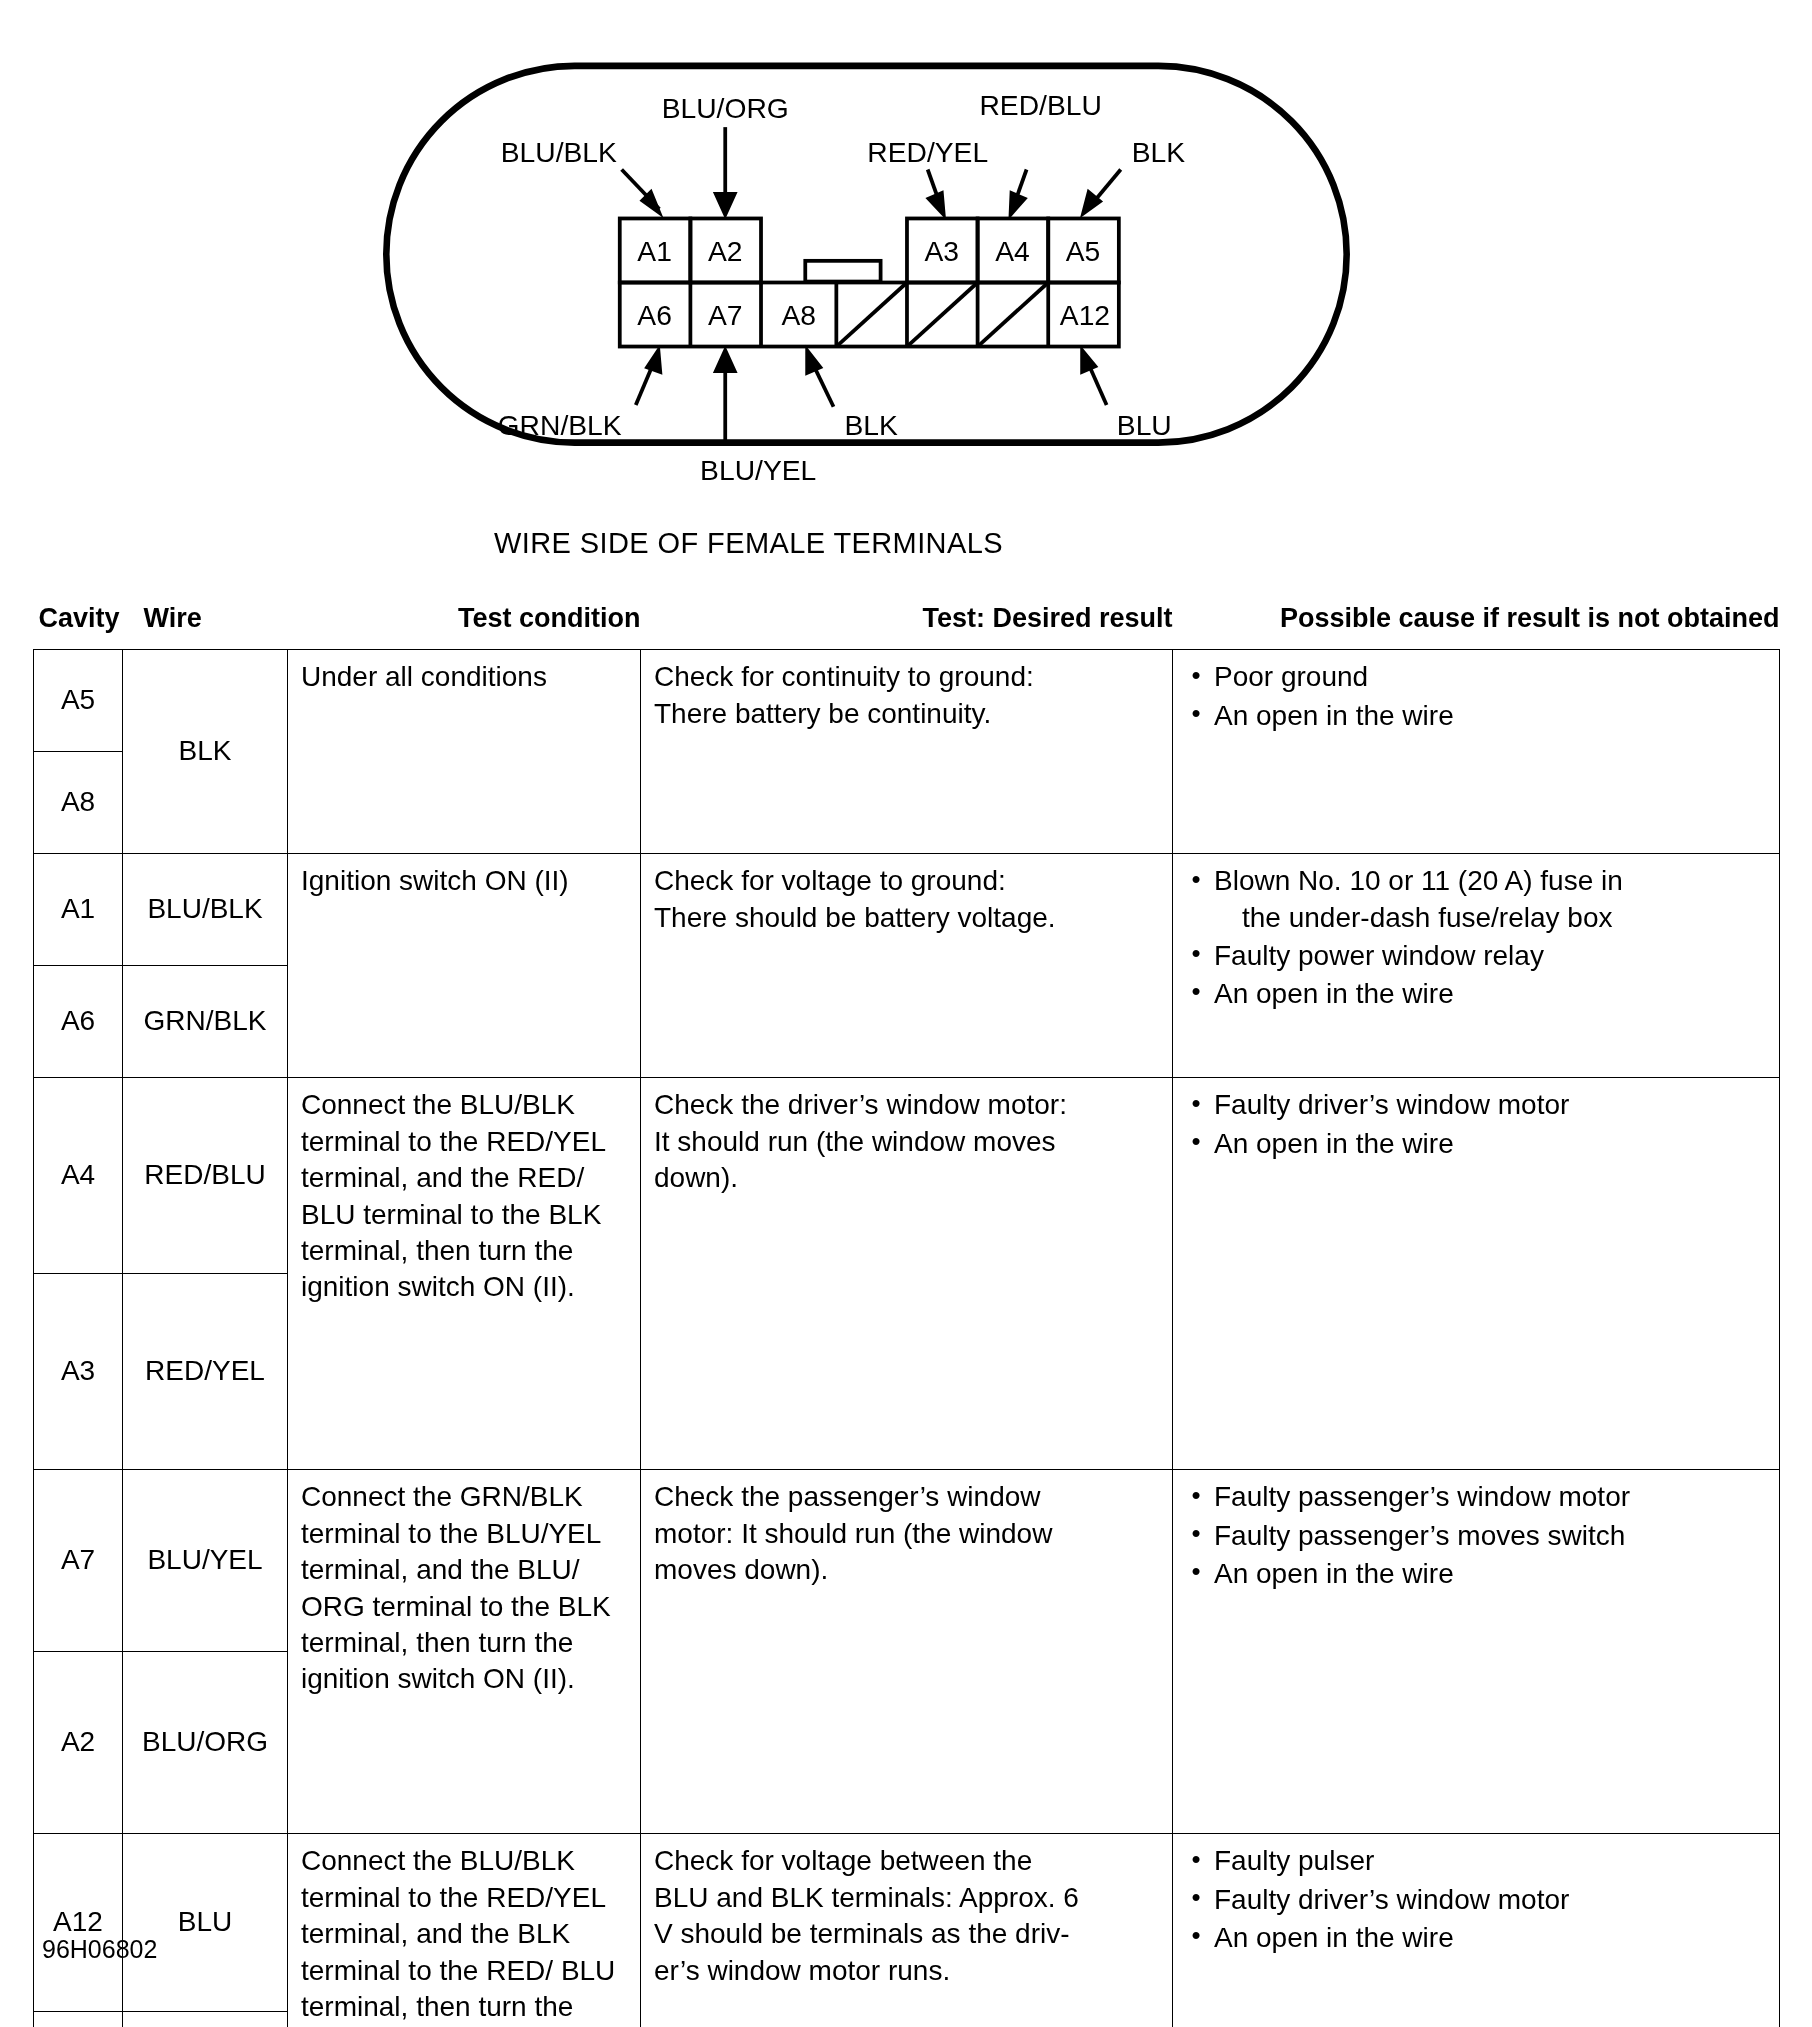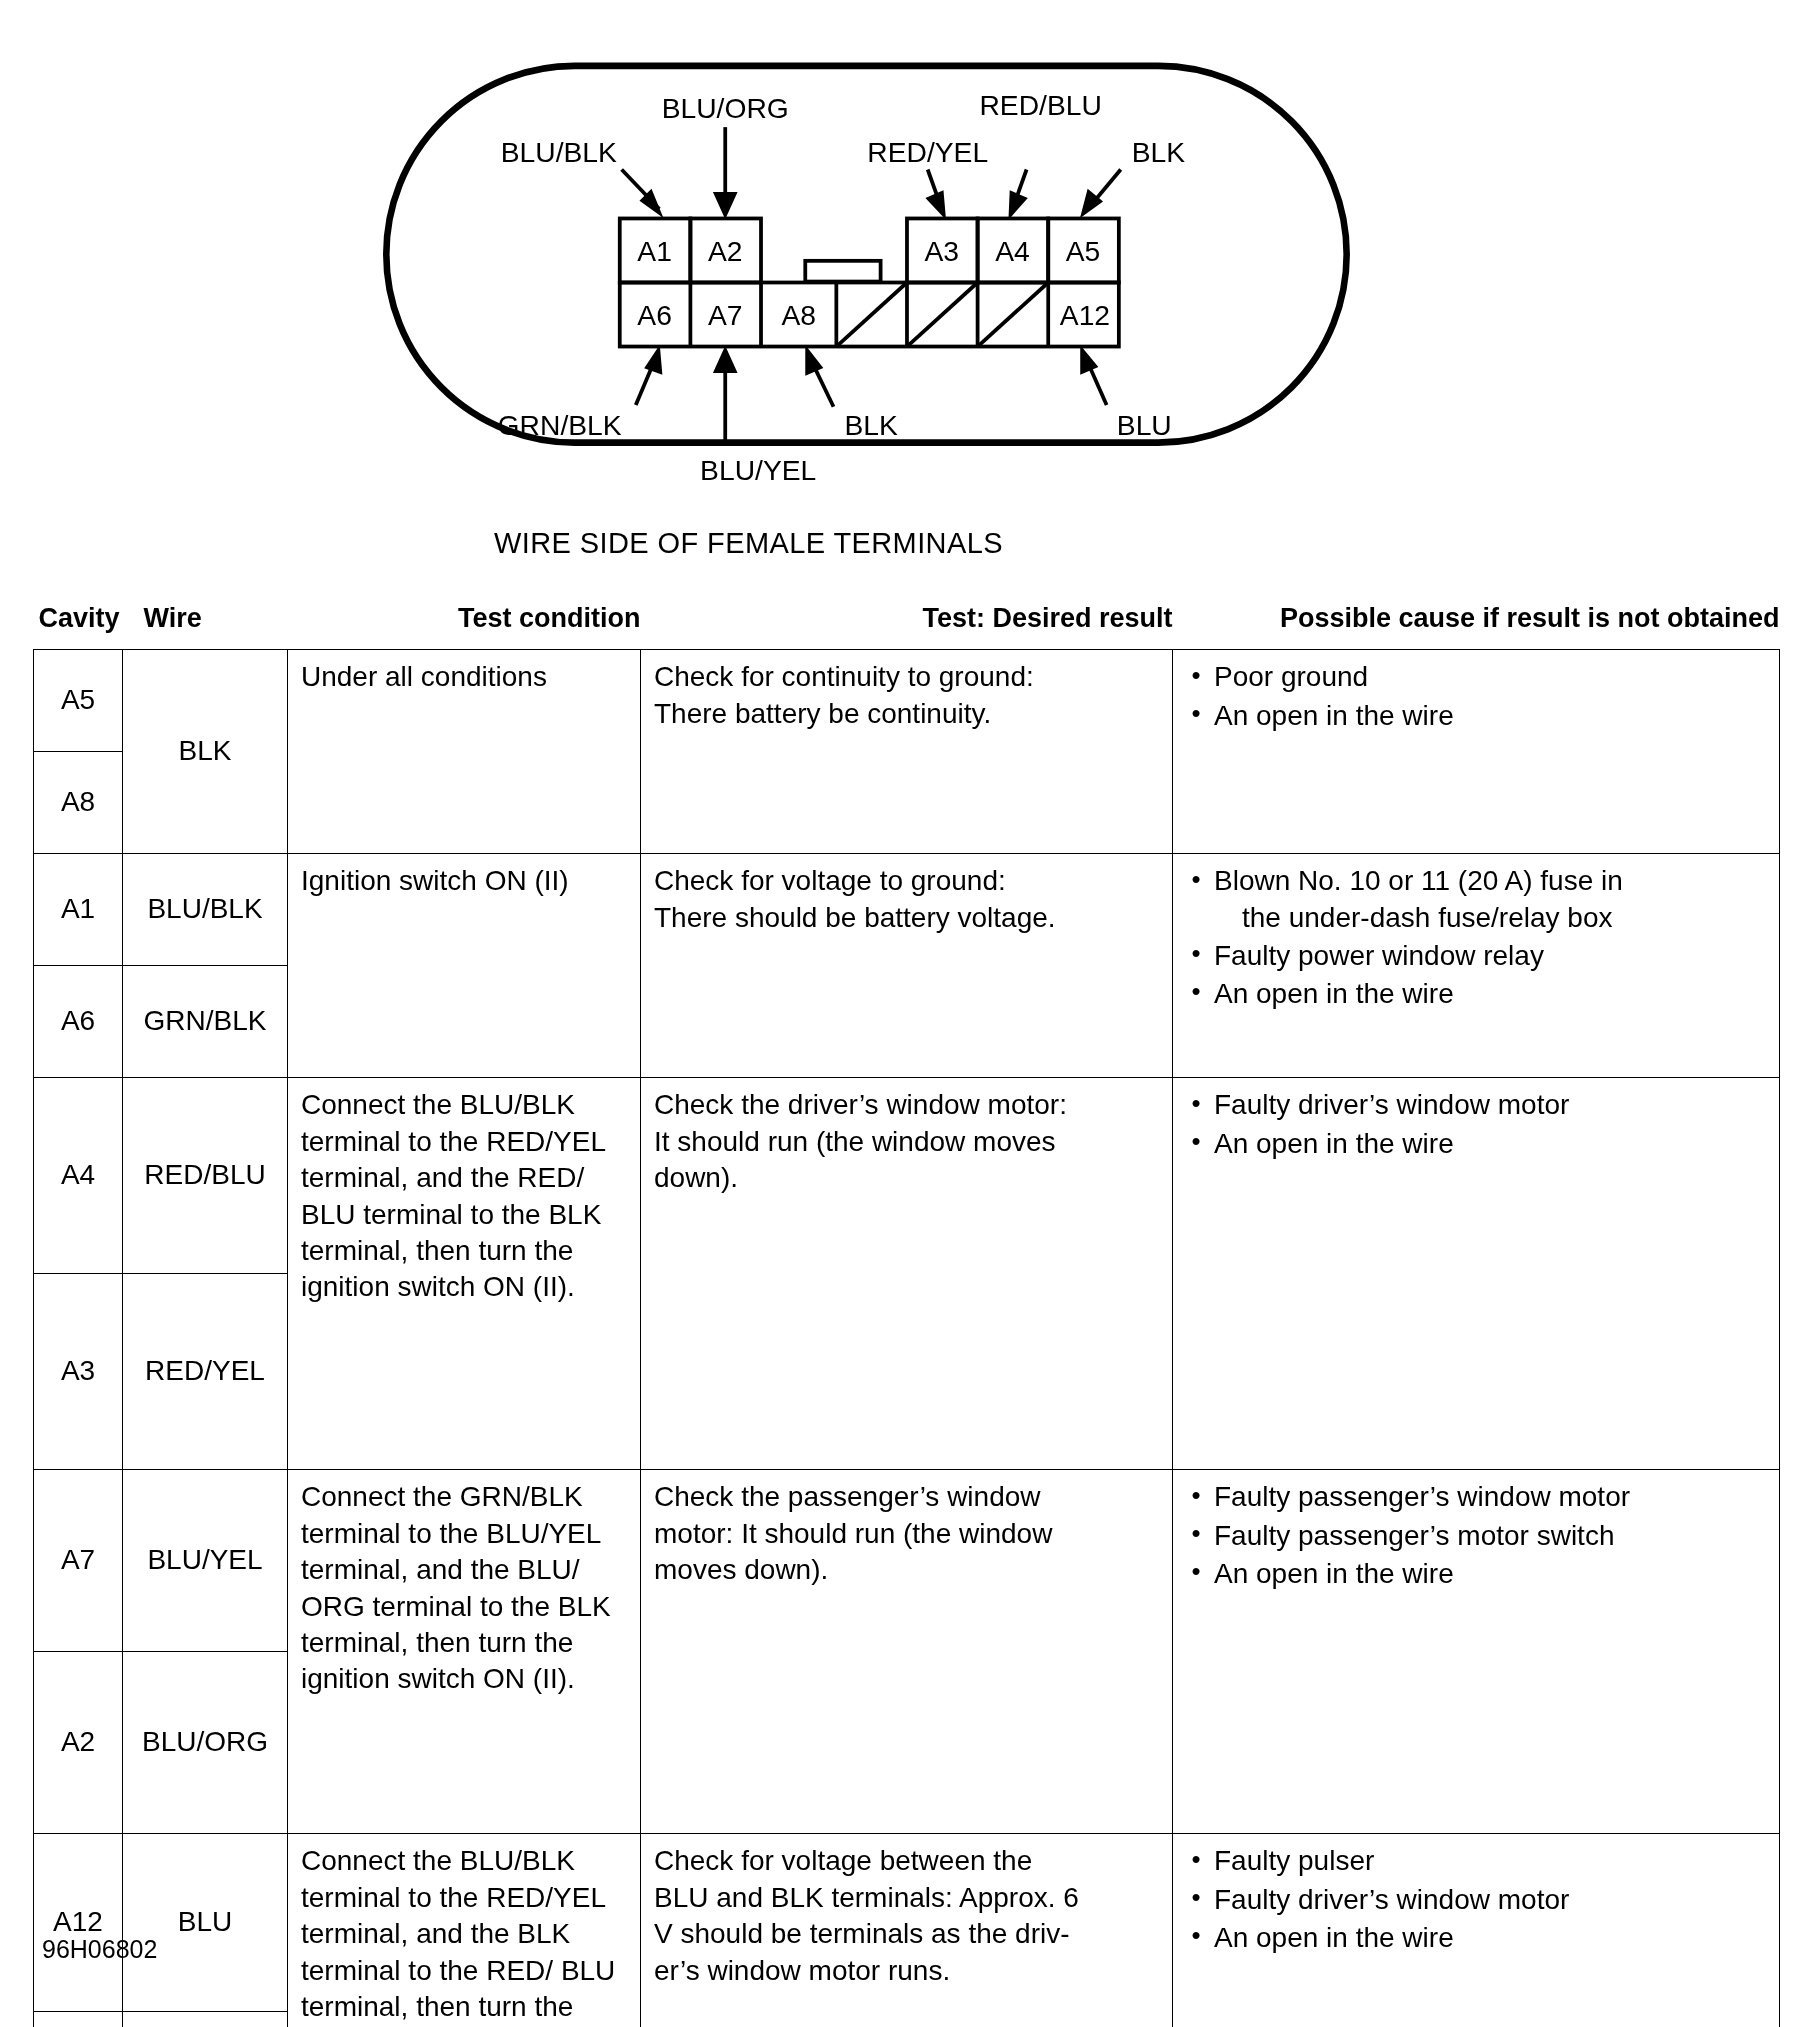--- a/index.html
+++ b/index.html
@@ -298,21 +298,21 @@
         <td class="wire">BLU/YEL</td>
         <td rowspan="2">Connect the GRN/BLK terminal to the BLU/YEL terminal, and the BLU/ ORG  terminal to the BLK terminal, then turn the ignition switch ON (II).</td>
         <td rowspan="2">
           <span>Check the passenger’s window</span><br>
           <span>motor:  It should run (the window</span><br>
           <span>moves down).</span>
         </td>
         <td rowspan="2">
           <ul class="causes">
             <li>Faulty passenger’s window motor</li>
-            <li>Faulty passenger’s motor switch</li>
+            <li>Faulty passenger’s moves switch</li>
             <li>An open in the wire</li>
           </ul>
         </td>
       </tr>
       <tr>
         <td class="cav" style="height:155px;">A2</td>
         <td class="wire">BLU/ORG</td>
       </tr>
 
       <tr>

